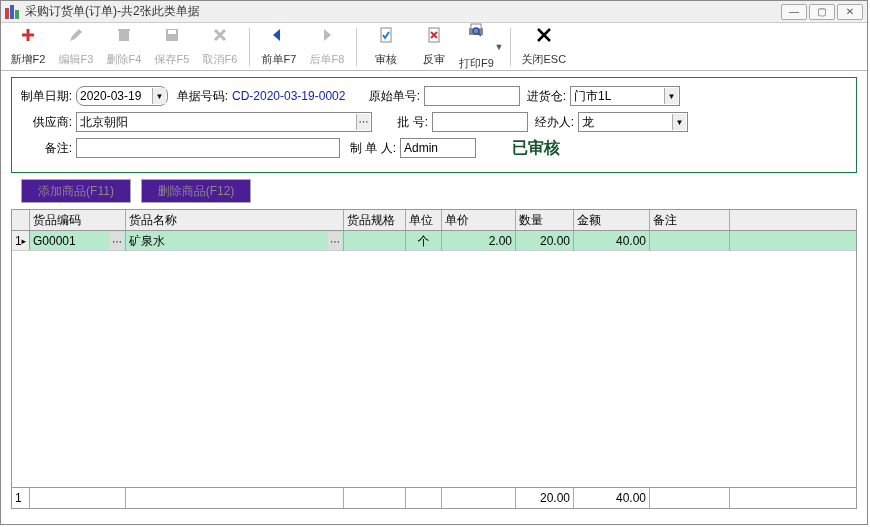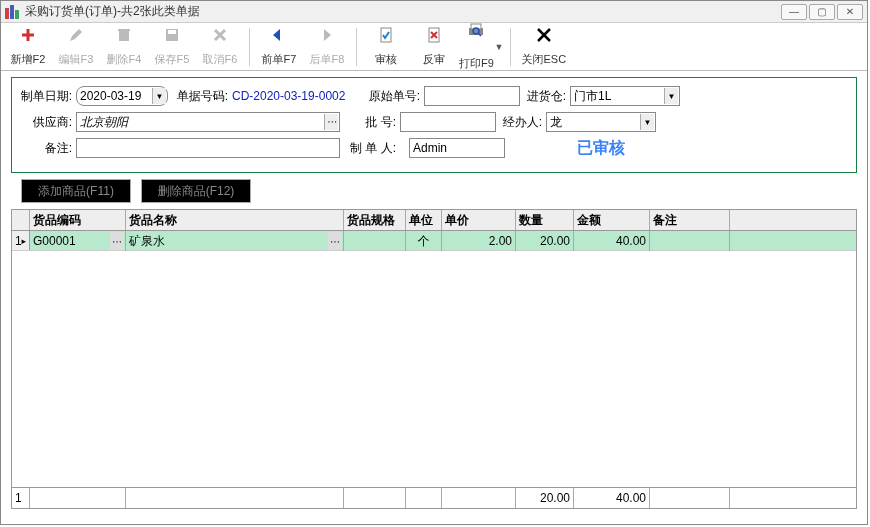--- a/index.html
+++ b/index.html
@@ -22,29 +22,29 @@
 
 .form-area { border: 1px solid #15803d; margin: 6px 10px; padding: 6px 6px 10px 6px; }
 .frow { display: flex; align-items: center; height: 24px; margin-bottom: 2px; }
 .flabel { width: 58px; text-align: right; padding-right: 4px; color: #000; }
 .finput { height: 20px; border: 1px solid #888; padding: 0 3px; background: #fff; }
 .fselect { height: 20px; border: 1px solid #888; padding: 0 16px 0 3px; background: #fff; position: relative; display: inline-flex; align-items: center; }
 .fselect .arr { position: absolute; right: 1px; top: 1px; bottom: 1px; width: 14px; background: #eee; border-left: 1px solid #aaa; display: flex; align-items: center; justify-content: center; font-size: 8px; }
 .fbrowse { height: 20px; border: 1px solid #888; background: #fff; position: relative; display: inline-flex; align-items: center; padding: 0 16px 0 3px; }
 .fbrowse .dots { position: absolute; right: 1px; top: 1px; bottom: 1px; width: 14px; background: #eee; border-left: 1px solid #aaa; display: flex; align-items: center; justify-content: center; font-size: 10px; line-height: 1; }
 .doc-code { color: #1020c0; }
-.approved-stamp { color: #3b82f6; font-size: 16px; font-weight: bold; margin-left: 72px; font-family: Liberation Mono, monospace; }
+.approved-stamp { color: #14532d; font-size: 16px; font-weight: bold; margin-left: 36px; font-family: Liberation Mono, monospace; }
 
 .action-row { margin: 4px 10px 6px 20px; display: flex; gap: 10px; }
-.abtn { width: 110px; height: 24px; border: 1px solid #aaa; background: #000000; color: #888; display: flex; align-items: center; justify-content: center; cursor: pointer; }
+.abtn { width: 110px; height: 24px; border: 1px solid #aaa; background: #4c1d95; color: #888; display: flex; align-items: center; justify-content: center; cursor: pointer; }
 
 .grid-area { margin: 0 10px; border: 1px solid #999; height: 300px; display: flex; flex-direction: column; }
 .grid-header { display: flex; background: #eee; border-bottom: 1px solid #999; }
 .gh, .gc { border-right: 1px solid #aaa; height: 20px; display: flex; align-items: center; padding: 0 3px; overflow: hidden; }
-.gh { font-weight: bold; background: #eee; }
+.gh { font-weight: normal; background: #eee; }
 .grid-body { flex: 1; overflow: auto; background: #fff; }
 .grow { display: flex; background: #b7eacd; border-bottom: 1px solid #ccc; height: 20px; }
 .gc { position: relative; background: transparent; }
 .gc .dots { position: absolute; right: 1px; top: 1px; bottom: 1px; width: 14px; background: #ddd; display: flex; align-items: center; justify-content: center; font-size: 10px; }
 .row-indicator { width: 18px; background: #eee; border-right: 1px solid #999; display: flex; align-items: center; justify-content: center; font-size: 9px; }
 .num { justify-content: flex-end; }
 
 .grid-footer { display: flex; border-top: 1px solid #999; background: #fff; }
 .gf { height: 20px; border-right: 1px solid #aaa; display: flex; align-items: center; padding: 0 3px; }
 
@@ -195,37 +195,37 @@
       <span class="flabel" style="width:60px;">原始单号:</span>
       <input class="finput" style="width: 96px;" value="">
       <span class="flabel" style="width:50px;">进货仓:</span>
       <span class="fselect" style="width:110px;">
           <span>门市1L</span>
           <span class="arr">▼</span>
         </span>
     </div>
     <div class="frow">
       <span class="flabel">供应商:</span>
-      <span class="fbrowse" style="width:264px;font-style:italic;">
+      <span class="fbrowse" style="width:296px;">
           <span>北京朝阳</span>
           <span class="dots">⋯</span>
         </span>
       <span class="flabel" style="width:60px;">批    号:</span>
       <input class="finput" style="width: 96px;" value="">
       <span class="flabel" style="width:50px;">经办人:</span>
       <span class="fselect" style="width:110px;">
           <span>龙</span>
           <span class="arr">▼</span>
         </span>
     </div>
     <div class="frow">
       <span class="flabel">备注:</span>
       <input class="finput" style="width: 264px;" value="">
       <span class="flabel" style="width:60px;">制 单 人:</span>
-      <input class="finput" style="width: 96px; margin-left: 9px;" value="Admin">
+      <input class="finput" style="width: 76px;" value="Admin">
       <span class="approved-stamp">已审核</span>
     </div>
   </div>
 
   <div class="action-row">
     <div class="abtn">添加商品(F11)</div>
     <div class="abtn">删除商品(F12)</div>
   </div>
 
   <div class="grid-area">

